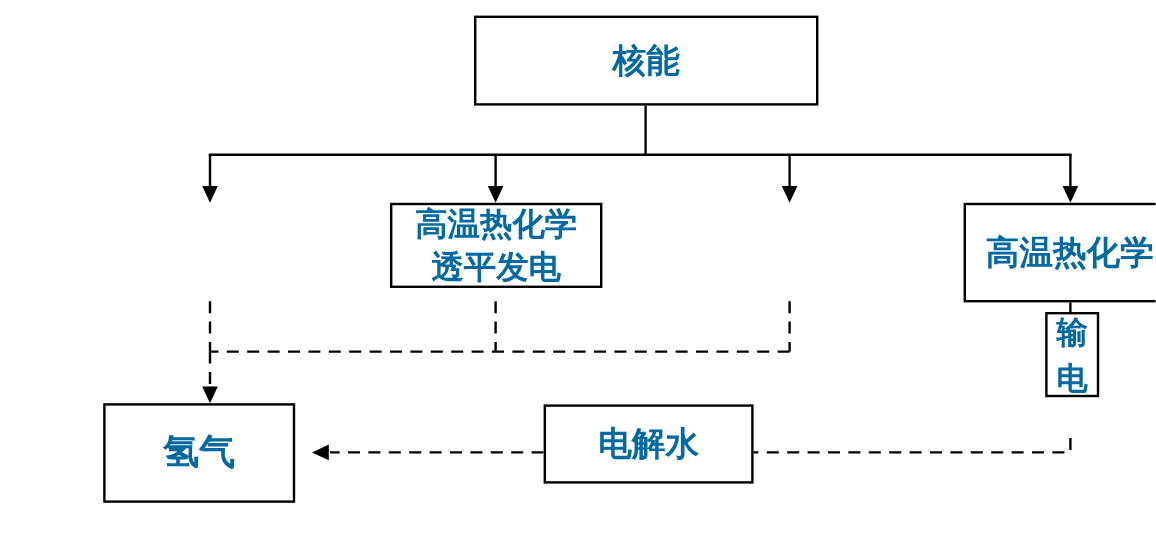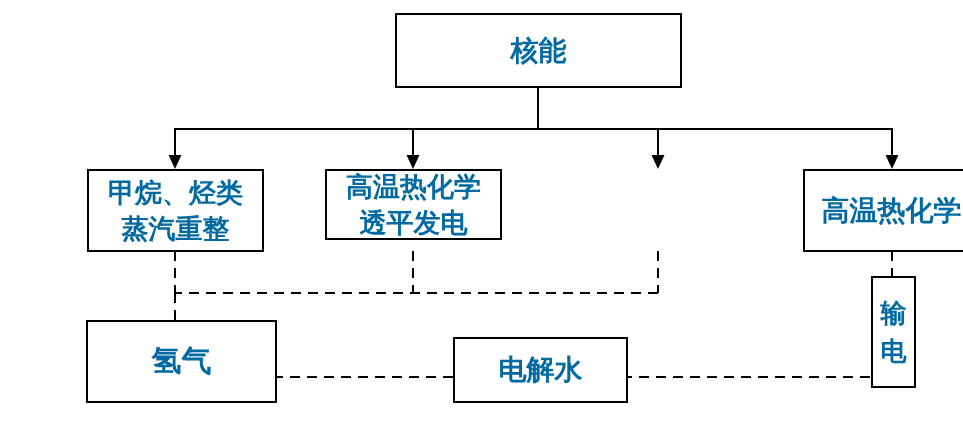--- a/index.html
+++ b/index.html
@@ -49,23 +49,23 @@
     font-weight: 700;
   }
   .node .line {
     display: block;
   }
   .node-nuclear        { left: 347px; top: 13px;  width: 287px; height: 75px; font-size: 28px; }
   .node-methane        { left: 39px;  top: 169px; width: 177px; height: 83px; font-size: 27px; line-height: 36px; }
   .node-thermochem     { left: 277px; top: 169px; width: 177px; height: 71px; font-size: 27px; line-height: 36px; }
   .node-steam          { left: 521px; top: 169px; width: 177px; height: 83px; font-size: 27px; line-height: 36px; }
   .node-turbine        { left: 755px; top: 169px; width: 177px; height: 83px; font-size: 28px; }
-  .node-transmission   { left: 823px; top: 276px; width: 45px;  height: 112px; font-size: 26px; line-height: 38px; }
+  .node-transmission   { left: 823px; top: 260px; width: 45px;  height: 71px; font-size: 26px; line-height: 38px; }
   .node-transmission .line { width: 28px; word-break: break-all; }
-  .node-hydrogen       { left: 38px;  top: 320px; width: 191px; height: 83px; font-size: 30px; font-family: Liberation Serif, serif; }
+  .node-hydrogen       { left: 38px;  top: 336px; width: 160px; height: 83px; font-size: 30px; font-family: Liberation Serif, serif; }
   .node-water          { left: 405px; top: 337px; width: 175px; height: 66px; font-size: 28px; }
 </style>
 </head>
 <body>
 
 <div class="canvas">
 
   <svg class="wires" viewBox="0 0 963 447">
     <g>
       <path class="wire" d="M490 87 L490 129"></path>
@@ -90,24 +90,20 @@
       <path class="wire dashed" d="M844 365 L844 377 L580 377"></path>
       <path class="wire dashed" d="M405 377 L227 377"></path>
       <polygon class="arrowhead" points="226,370.5 226,383.5 212,377"></polygon>
     </g>
   </svg>
 
   <div class="node node-nuclear">
     <span class="line">核能</span>
   </div>
 
-  <div class="node node-methane">
-    <span class="line">甲烷、烃类</span>
-    <span class="line">蒸汽重整</span>
-  </div>
 
   <div class="node node-thermochem">
     <span class="line">高温热化学</span>
     <span class="line">透平发电</span>
   </div>
 
 
   <div class="node node-turbine">
     <span class="line">高温热化学</span>
   </div>

